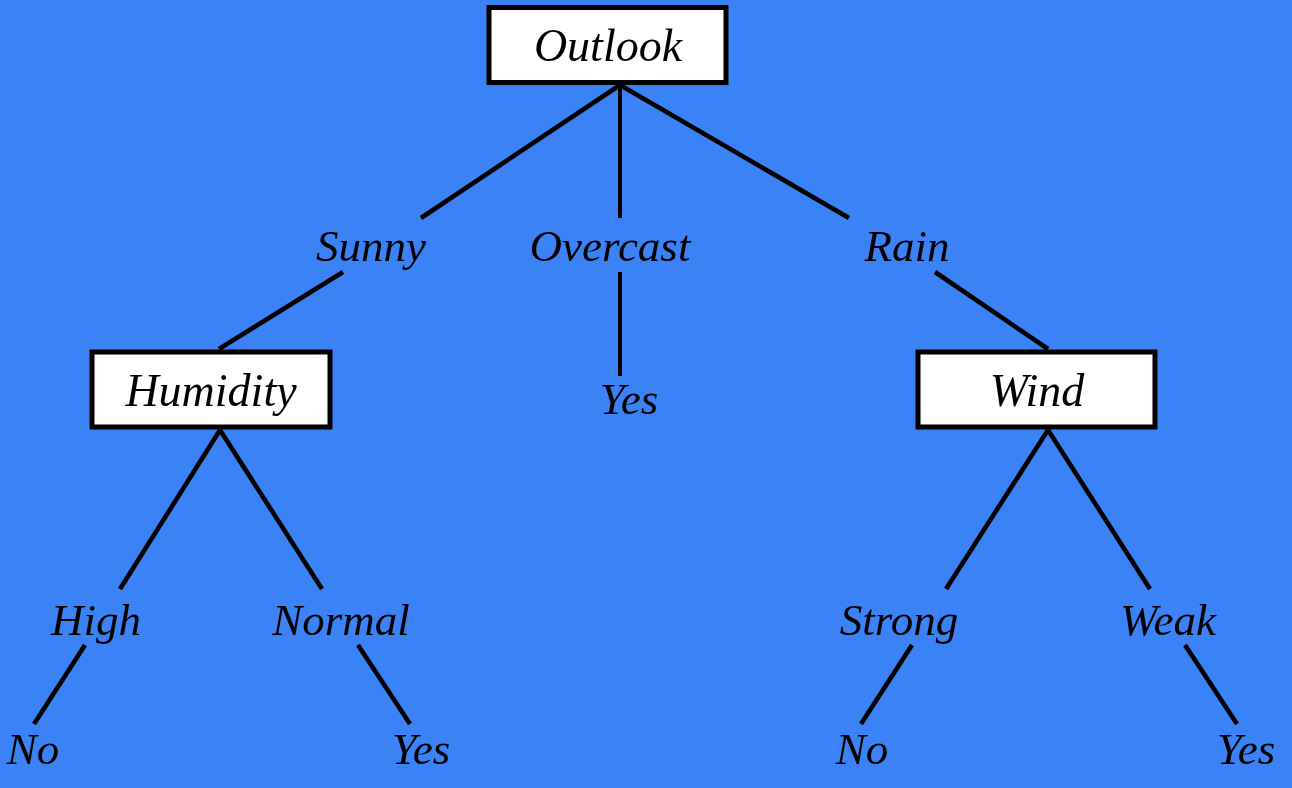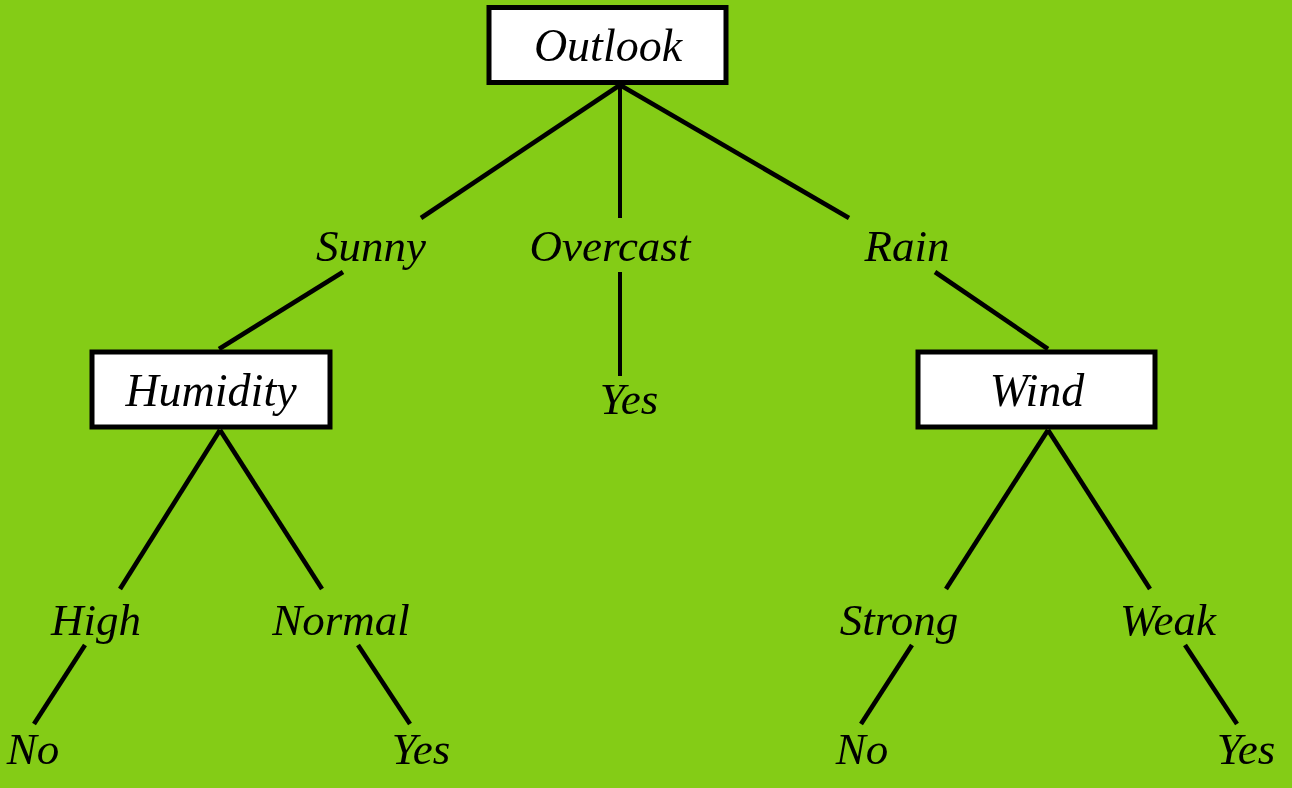--- a/index.html
+++ b/index.html
@@ -4,21 +4,21 @@
 <style>
   html, body {
     margin: 0;
     padding: 0;
     background: #ffffff;
   }
   #canvas {
     position: relative;
     width: 1292px;
     height: 788px;
-    background: #84cc16;
+    background: #3b82f6;
     overflow: hidden;
     font-family: "Liberation Serif", "DejaVu Serif", serif;
   }
   svg.tree {
     position: absolute;
     top: 0;
     left: 0;
     width: 1292px;
     height: 788px;
     display: block;

